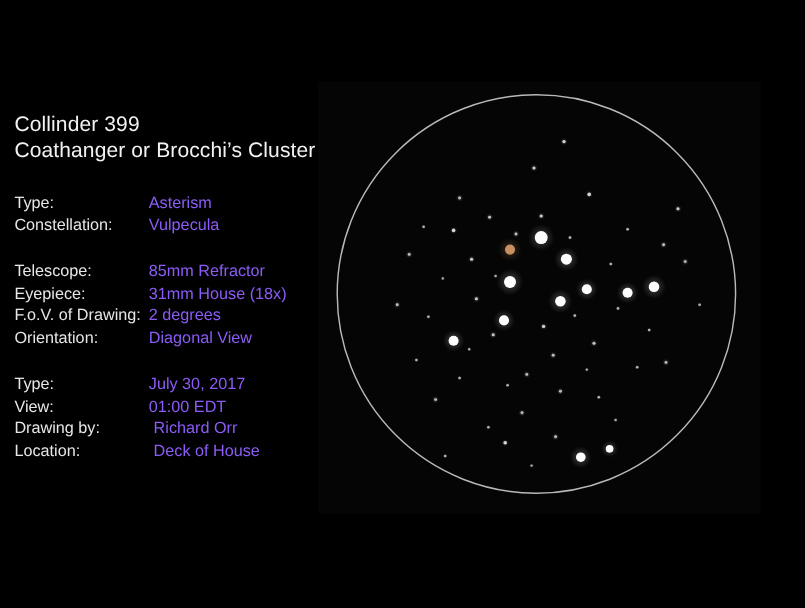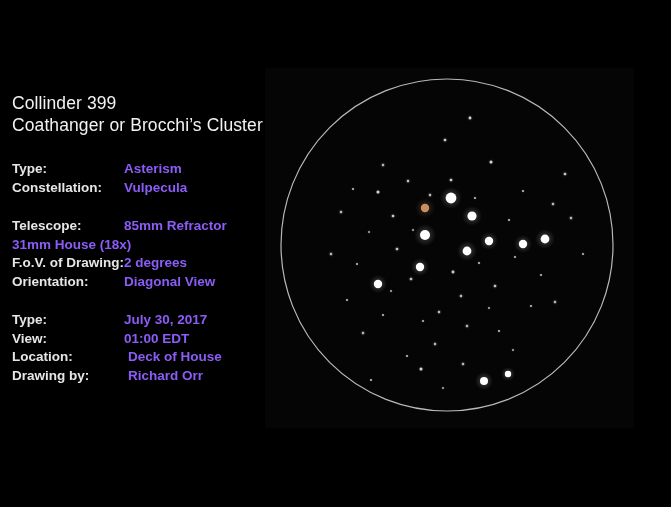--- a/index.html
+++ b/index.html
@@ -45,21 +45,20 @@
   }
 
   .field-group {
     margin-bottom: 20px;
   }
   .field-row {
     display: flex;
     align-items: flex-end;
     line-height: 18.5px;
     white-space: nowrap;
-    font-weight: bold;
   }
   .field-label {
     font-size: 13.5px;
     color: #e6e6e6;
     width: 112px;
     flex: 0 0 112px;
   }
   .field-value {
     font-size: 13.5px;
     color: #8b5cf6;
@@ -105,20 +104,21 @@
         <span class="field-value">Vulpecula</span>
       </div>
     </div>
 
     <div class="field-group">
       <div class="field-row">
         <span class="field-label">Telescope:</span>
         <span class="field-value">85mm Refractor</span>
       </div>
       <div class="field-row">
+        <span class="field-label">Eyepiece:</span>
         <span class="field-value">31mm  House (18x)</span>
       </div>
       <div class="field-row">
         <span class="field-label">F.o.V. of Drawing:</span>
         <span class="field-value">2 degrees</span>
       </div>
       <div class="field-row">
         <span class="field-label">Orientation:</span>
         <span class="field-value">Diagonal View</span>
       </div>
@@ -127,26 +127,26 @@
     <div class="field-group">
       <div class="field-row">
         <span class="field-label">Type:</span>
         <span class="field-value">July 30, 2017</span>
       </div>
       <div class="field-row">
         <span class="field-label">View:</span>
         <span class="field-value">01:00 EDT</span>
       </div>
       <div class="field-row">
+        <span class="field-label">Drawing by:</span>
+        <span class="field-value indent">Richard Orr</span>
+      </div>
+      <div class="field-row">
         <span class="field-label">Location:</span>
         <span class="field-value indent"> Deck of House</span>
-      </div>
-      <div class="field-row">
-        <span class="field-label">Drawing by:</span>
-        <span class="field-value indent">Richard Orr</span>
       </div>
     </div>
 
   </div>
 
   <div class="sky-panel">
     <svg class="sky-svg" id="sky-svg" width="369" height="360" viewBox="0 0 369 360">
       <defs>
         <radialGradient id="glowWhite" cx="50%" cy="50%" r="50%">
           <stop offset="0%" stop-color="#ffffff" stop-opacity="0.55"></stop>

